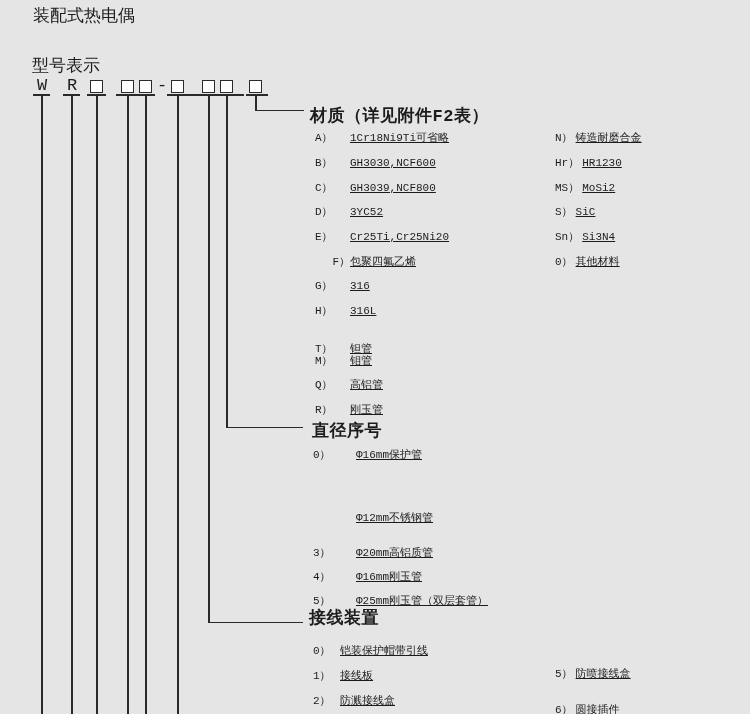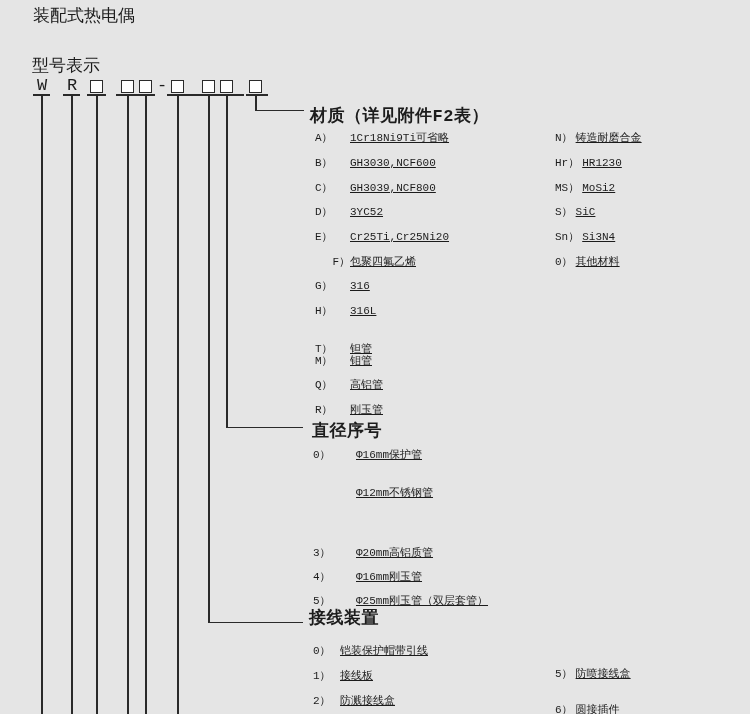--- a/index.html
+++ b/index.html
@@ -83,21 +83,21 @@
   <div class="row rcol" style="left:555px;top:129px;"><span class="lab">N）</span><span>铸造耐磨合金</span></div>
   <div class="row rcol" style="left:555px;top:154px;"><span class="lab">Hr）</span><span>HR1230</span></div>
   <div class="row rcol" style="left:555px;top:179px;"><span class="lab">MS）</span><span>MoSi2</span></div>
   <div class="row rcol" style="left:555px;top:203px;"><span class="lab">S）</span><span>SiC</span></div>
   <div class="row rcol" style="left:555px;top:228px;"><span class="lab">Sn）</span><span>Si3N4</span></div>
   <div class="row rcol" style="left:555px;top:253px;"><span class="lab">0）</span><span>其他材料</span></div>
 
   <div class="sec-header" style="left:312px;top:419px;">直径序号</div>
 
   <div class="row dia" style="left:313px;top:446px;"><span class="lab">0）</span><span>Φ16mm保护管</span></div>
-  <div class="row dia" style="left:313px;top:484px;"><span class="lab"></span><span>Φ12mm不锈钢管</span></div>
+  <div class="row dia" style="left:313px;top:509px;"><span class="lab"></span><span>Φ12mm不锈钢管</span></div>
   <div class="row dia" style="left:313px;top:544px;"><span class="lab">3）</span><span>Φ20mm高铝质管</span></div>
   <div class="row dia" style="left:313px;top:568px;"><span class="lab">4）</span><span>Φ16mm刚玉管</span></div>
   <div class="row dia" style="left:313px;top:592px;"><span class="lab">5）</span><span>Φ25mm刚玉管（双层套管）</span></div>
 
   <div class="sec-header" style="left:309px;top:606px;">接线装置</div>
 
   <div class="row wir" style="left:313px;top:642px;"><span class="lab">0）</span><span>铠装保护帽带引线</span></div>
   <div class="row wir" style="left:313px;top:667px;"><span class="lab">1）</span><span>接线板</span></div>
   <div class="row wir" style="left:313px;top:692px;"><span class="lab">2）</span><span>防溅接线盒</span></div>
 

